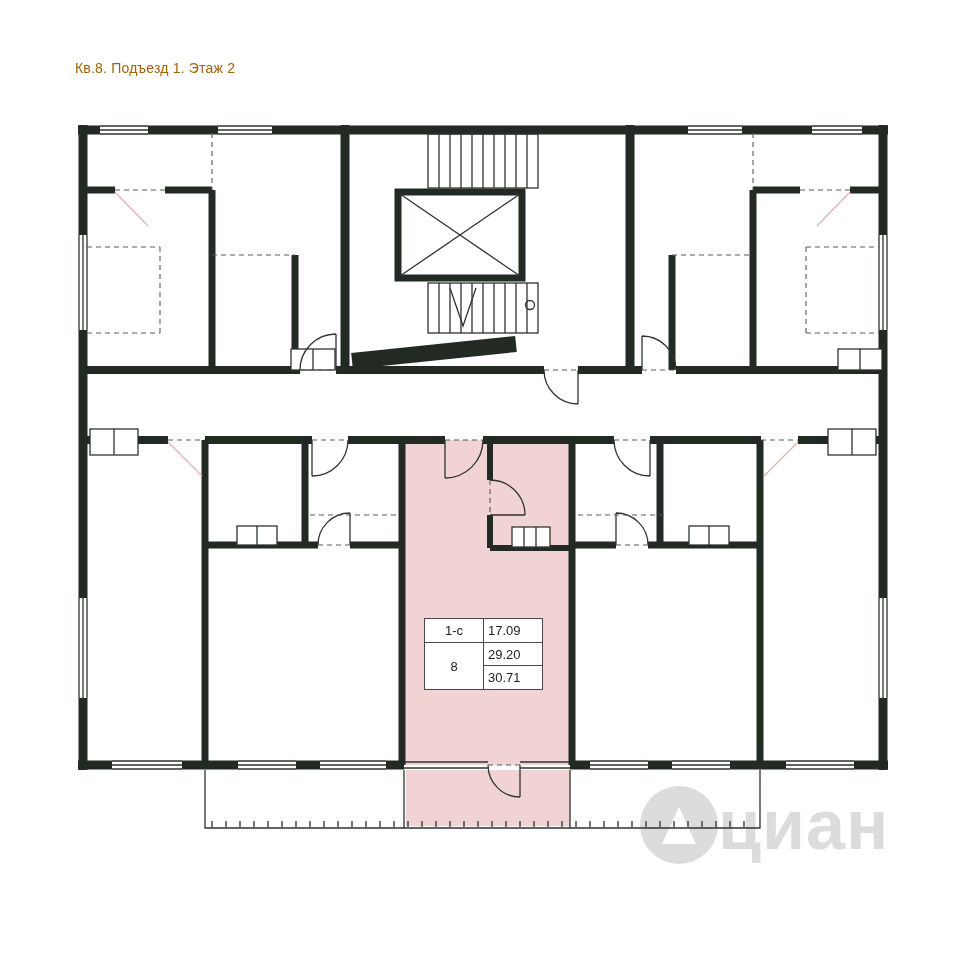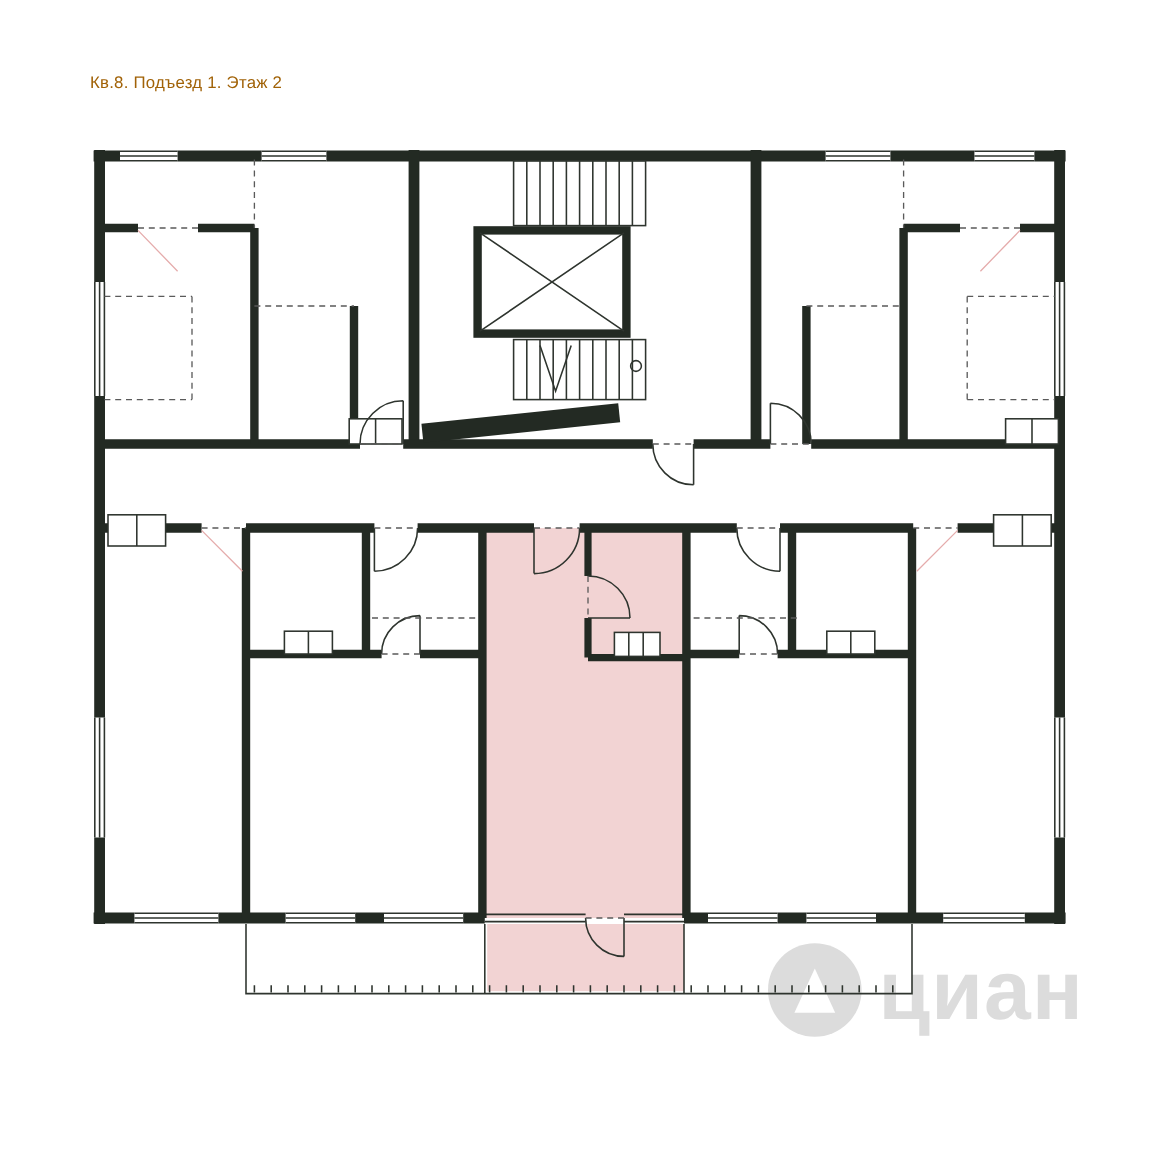--- a/index.html
+++ b/index.html
@@ -21,21 +21,21 @@
 
   .label-box{left:424px;top:618px;width:117px;height:70px;background:#fff;
              border:1px solid #4a4a4a;display:flex;font-size:13px;color:#222;z-index:3;}
   .lb-left{width:58px;border-right:1px solid #4a4a4a;display:flex;flex-direction:column;}
   .lb-type{height:23px;border-bottom:1px solid #4a4a4a;display:flex;align-items:center;justify-content:center;}
   .lb-num{flex:1;display:flex;align-items:center;justify-content:center;}
   .lb-right{flex:1;display:flex;flex-direction:column;}
   .lb-area{flex:1;display:flex;align-items:center;padding-left:4px;}
   .lb-area + .lb-area{border-top:1px solid #4a4a4a;}
 
-  .watermark{left:640px;top:786px;display:flex;align-items:center;gap:14px;z-index:0;}
+  .watermark{left:640px;top:786px;display:flex;align-items:center;gap:0;z-index:0;}
   .wm-circle{width:78px;height:78px;border-radius:50%;background:var(--wm,#dcdcdc);position:relative;}
   .wm-circle::after{content:"";position:absolute;left:22px;top:21px;width:0;height:0;
     border-left:17px solid transparent;border-right:17px solid transparent;border-bottom:37px solid #fff;}
   .wm-text{font-size:70px;font-weight:bold;color:var(--wm,#dcdcdc);line-height:78px;letter-spacing:1px;}
 </style>
 </head>
 <body>
 
 <div id="screen">
 
@@ -148,14 +148,25 @@
     </g>
 
     <g>
       <path class="red" d="
         M168 442 L202 476 M798 442 L764 476 M115 192 L148 226 M850 192 L817 226"></path>
     </g>
   </svg>
 
   <div id="plan-title" class="abs">Кв.8. Подъезд 1. Этаж 2</div>
 
+  <div class="label-box abs">
+    <div class="lb-left">
+      <div class="lb-type">1-с</div>
+      <div class="lb-num">8</div>
+    </div>
+    <div class="lb-right">
+      <div class="lb-area">17.09</div>
+      <div class="lb-area">29.20</div>
+      <div class="lb-area">30.71</div>
+    </div>
+  </div>
 
 </div>
 
 </body></html>

